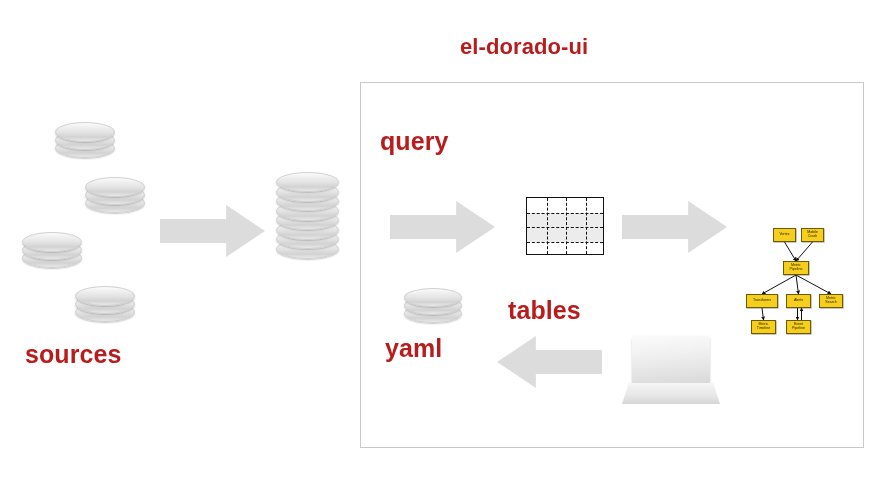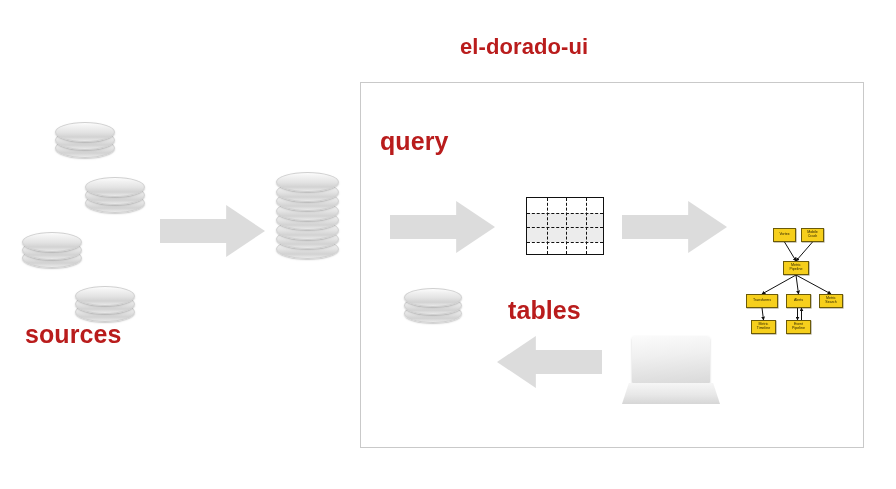--- a/index.html
+++ b/index.html
@@ -160,21 +160,21 @@
       <div class="disc" style="width: 60px; height: 20px; top: 0px; z-index: 3;"></div>
       <div class="disc" style="width: 60px; height: 20px; top: 8px; z-index: 2;"></div>
       <div class="disc" style="width: 60px; height: 20px; top: 16px; z-index: 1;"></div>
     </div>
   <div class="dbstack" id="stack-src-4" style="left:75px;  top:286px; width:60px; height:36px;">
       <div class="disc" style="width: 60px; height: 20px; top: 0px; z-index: 3;"></div>
       <div class="disc" style="width: 60px; height: 20px; top: 8px; z-index: 2;"></div>
       <div class="disc" style="width: 60px; height: 20px; top: 16px; z-index: 1;"></div>
     </div>
 
-  <div class="abs label label-big" style="left:25px; top:320px; width:160px;">sources</div>
+  <div class="abs label label-big" style="left:25px; top:340px; width:160px;">sources</div>
 
   <div class="arrow arrow-right" style="left:160px; top:205px; width:105px; height:52px;"></div>
 
   <div class="dbstack" id="stack-neo4j" style="left:276px; top:172px; width:63px; height:86px;">
       <div class="disc" style="width: 63px; height: 20px; top: 0px; z-index: 8;"></div>
       <div class="disc" style="width: 63px; height: 20px; top: 9.5px; z-index: 7;"></div>
       <div class="disc" style="width: 63px; height: 20px; top: 19px; z-index: 6;"></div>
       <div class="disc" style="width: 63px; height: 20px; top: 28.5px; z-index: 5;"></div>
       <div class="disc" style="width: 63px; height: 20px; top: 38px; z-index: 4;"></div>
       <div class="disc" style="width: 63px; height: 20px; top: 47.5px; z-index: 3;"></div>
@@ -235,14 +235,15 @@
     <div class="laptop-base"></div>
   </div>
 
   <div class="arrow arrow-left" style="left:497px; top:336px; width:105px; height:52px;"></div>
 
   <div class="dbstack" id="stack-yaml" style="left:404px; top:288px; width:58px; height:35px;">
       <div class="disc" style="width: 58px; height: 19px; top: 0px; z-index: 3;"></div>
       <div class="disc" style="width: 58px; height: 19px; top: 8px; z-index: 2;"></div>
       <div class="disc" style="width: 58px; height: 19px; top: 16px; z-index: 1;"></div>
     </div>
+  <div class="abs label label-big" style="left:385px; top:334px; width:104px;">yaml</div>
 
 </div>
 
 </body></html>

